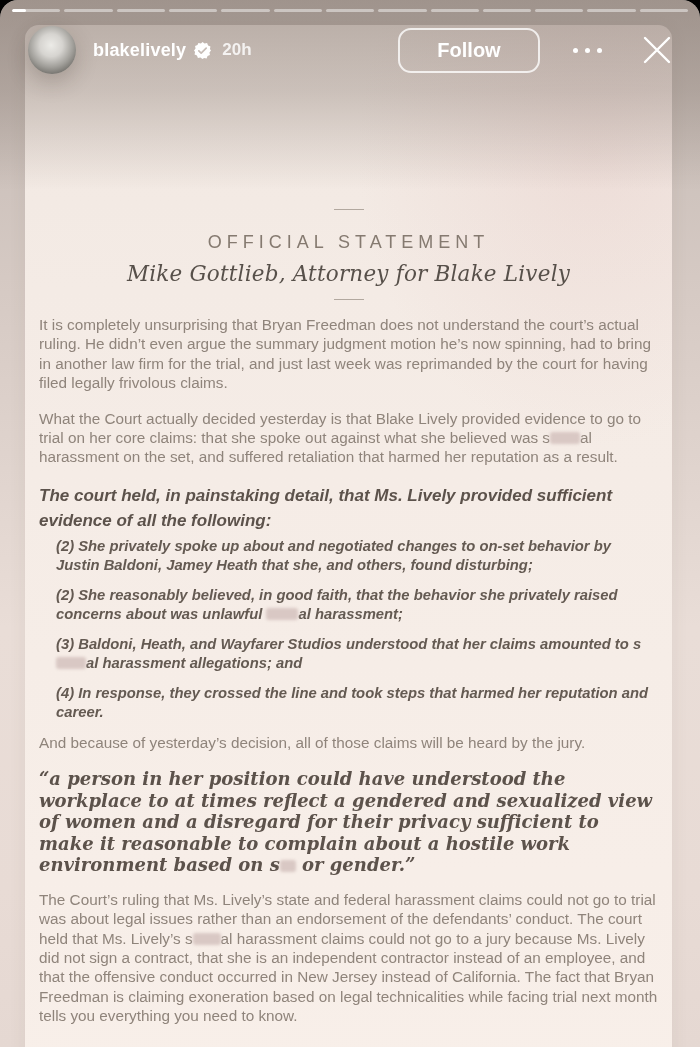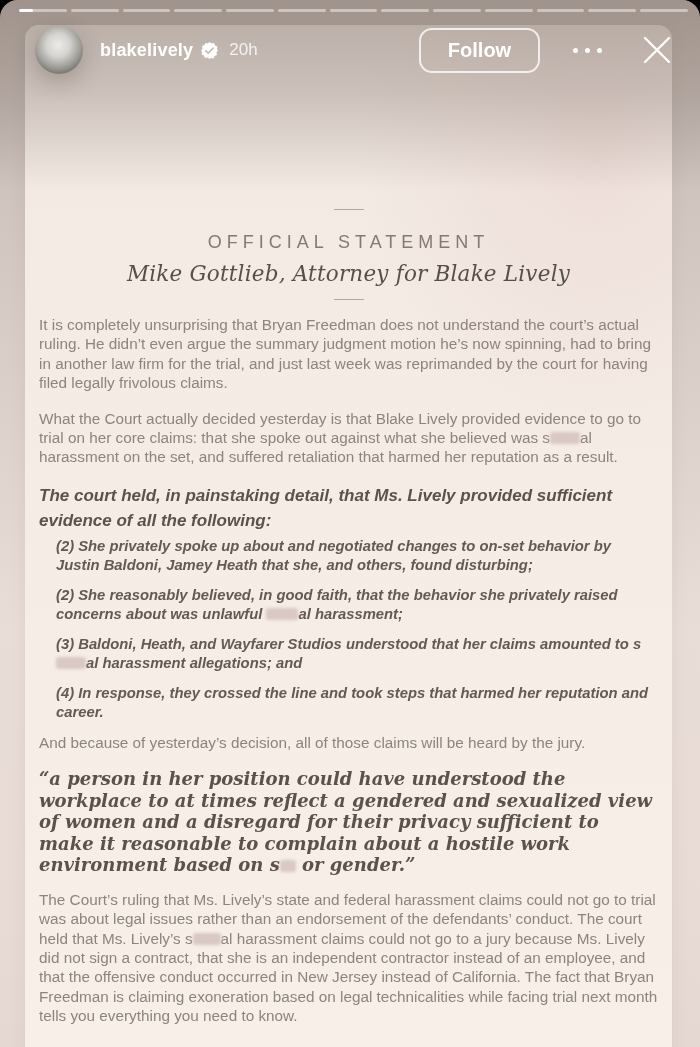--- a/index.html
+++ b/index.html
@@ -15,39 +15,39 @@
     box-shadow:0 2px 18px rgba(90,75,65,.08);}
   .card::after{content:"";position:absolute;inset:0;border-radius:14px;pointer-events:none;
     background:radial-gradient(ellipse 340px 420px at 88% 12%,rgba(214,170,168,.20),rgba(214,170,168,0) 70%);}
 
   
   .scrim{position:absolute;top:0;left:0;right:0;height:190px;z-index:5;pointer-events:none;
     border-radius:18px 18px 0 0;
     background:linear-gradient(180deg,rgba(128,114,106,.52) 0%,rgba(128,114,106,.34) 48%,rgba(128,114,106,0) 100%);}
 
   
-  .header{position:absolute;top:0;left:7px;right:0;z-index:10;}
+  .header{position:absolute;top:0;left:0;right:0;z-index:10;}
   .progress{display:flex;gap:4px;margin:9px 12px 0 12px;height:3px;}
   .progress .seg{flex:1;height:3px;border-radius:2px;background:rgba(255,255,255,.45);overflow:hidden;}
   .progress .seg .fill{display:block;height:100%;background:#fff;border-radius:2px;}
 
   .hrow{display:flex;align-items:center;margin:14px 24px 0 28px;}
   .avatar{width:48px;height:48px;border-radius:50%;flex:0 0 48px;cursor:pointer;
     background:
       radial-gradient(circle 1.1px at 4px 4px,rgba(60,58,54,.55) 55%,transparent 60%) 0 0/7px 7px,
       radial-gradient(circle at 48% 40%,#ecebe7 0%,#d6d4d0 30%,#a09e99 58%,#5c5a55 88%,#3c3a36 100%);
     box-shadow:0 8px 22px rgba(40,30,25,.22);}
   .user{display:flex;align-items:center;margin-left:17px;}
   .uname{color:#fff;font-size:18px;font-weight:700;letter-spacing:.2px;cursor:pointer;}
   .badge{width:17px;height:17px;margin-left:8px;display:inline-block;}
-  .tstamp{color:rgba(255,255,255,.82);font-size:17px;margin-left:11px;font-weight:400;}
+  .tstamp{color:rgba(255,255,255,.82);font-size:17px;margin-left:11px;font-weight:700;}
   .spacer{flex:1;}
   .follow{background:transparent;border:2px solid rgba(255,255,255,.78);border-radius:13px;
     color:#fff;font-family:"Liberation Sans",sans-serif;font-size:20px;font-weight:600;
-    padding:9px 0;width:121px;text-align:center;cursor:pointer;}
+    padding:9px 0;width:142px;text-align:center;cursor:pointer;}
   .more{display:flex;gap:7px;margin:0 36px 0 33px;cursor:pointer;align-items:center;}
   .more i{width:5px;height:5px;border-radius:50%;background:#fff;}
   .close{width:38px;height:38px;cursor:pointer;display:block;}
 
   
   .content{position:absolute;left:39px;right:42px;top:25px;z-index:2;}
   .titleblock{padding-top:184px;text-align:center;}
   .rule{width:30px;height:1px;background:#b2a89f;border:0;margin:0 auto;}
   .eyebrow{margin:22px 0 0 0;color:#857a70;font-size:18px;letter-spacing:5px;font-weight:400;}
   .stitle{margin:8px 0 0 0;color:#57504a;font-family:"DejaVu Serif",serif;font-style:italic;

